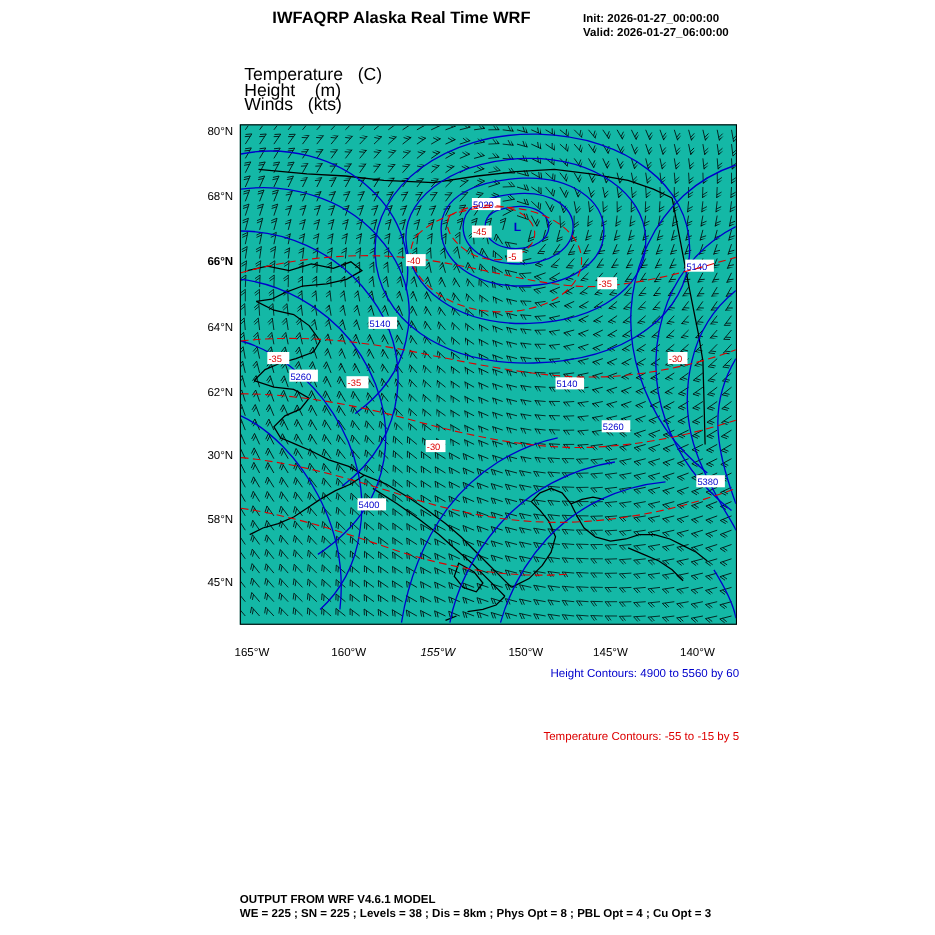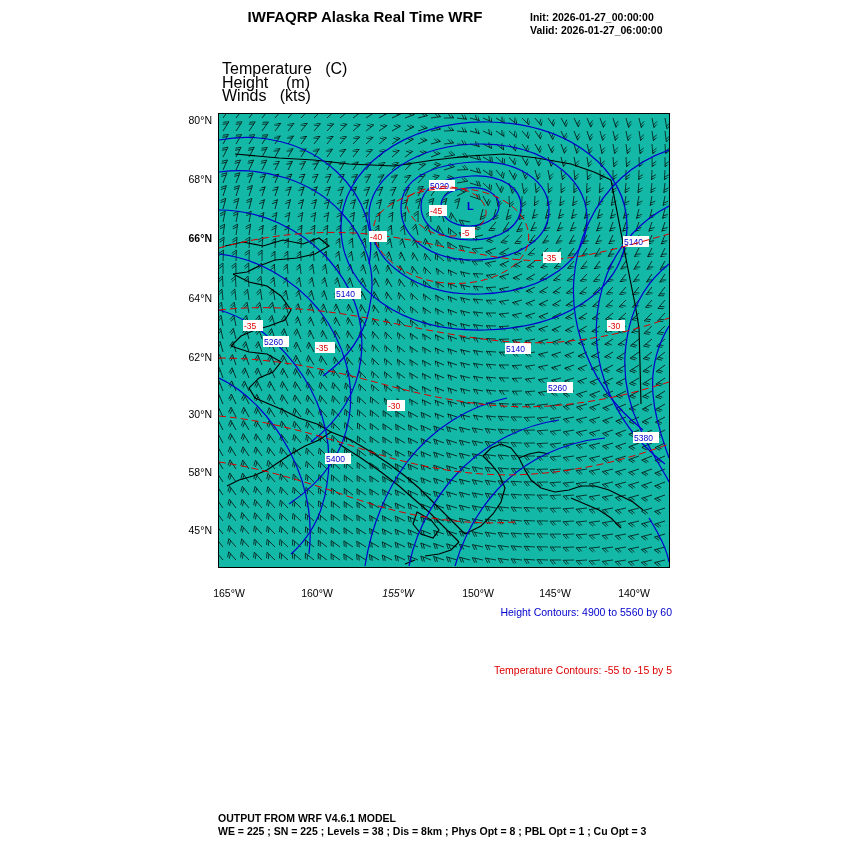--- a/index.html
+++ b/index.html
@@ -1470,14 +1470,14 @@
 <div class="abs xtick-label" style="left:368px; top:587px;font-style:italic;">155°W</div>
 <div class="abs xtick-label" style="left:448px; top:587px;">150°W</div>
 <div class="abs xtick-label" style="left:525px; top:587px;">145°W</div>
 <div class="abs xtick-label" style="left:604px; top:587px;">140°W</div>
 
 <div class="abs" id="height-note">Height Contours: 4900 to 5560 by 60</div>
 <div class="abs" id="temp-note">Temperature Contours: -55 to -15 by 5</div>
 
 <div class="abs" id="footer">
   <div>OUTPUT FROM WRF V4.6.1 MODEL</div>
-  <div>WE = 225 ; SN = 225 ; Levels = 38 ; Dis = 8km ; Phys Opt = 8 ; PBL Opt = 1 ; Cu Opt = 3</div>
+  <div>WE = 225 ; SN = 225 ; Levels = 38 ; Dis = 8km ; Phys Opt = 8 ; PBL Opt = 4 ; Cu Opt = 3</div>
 </div>
 
 </body></html>

